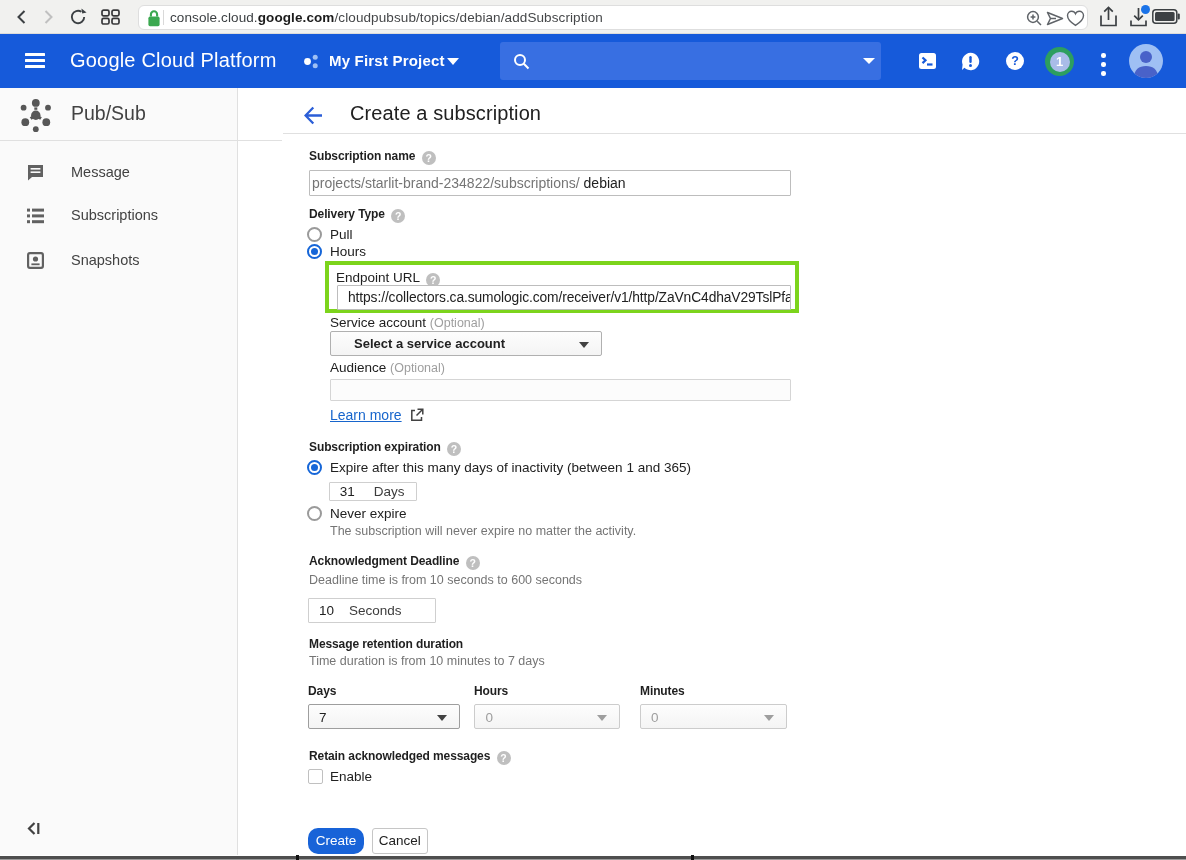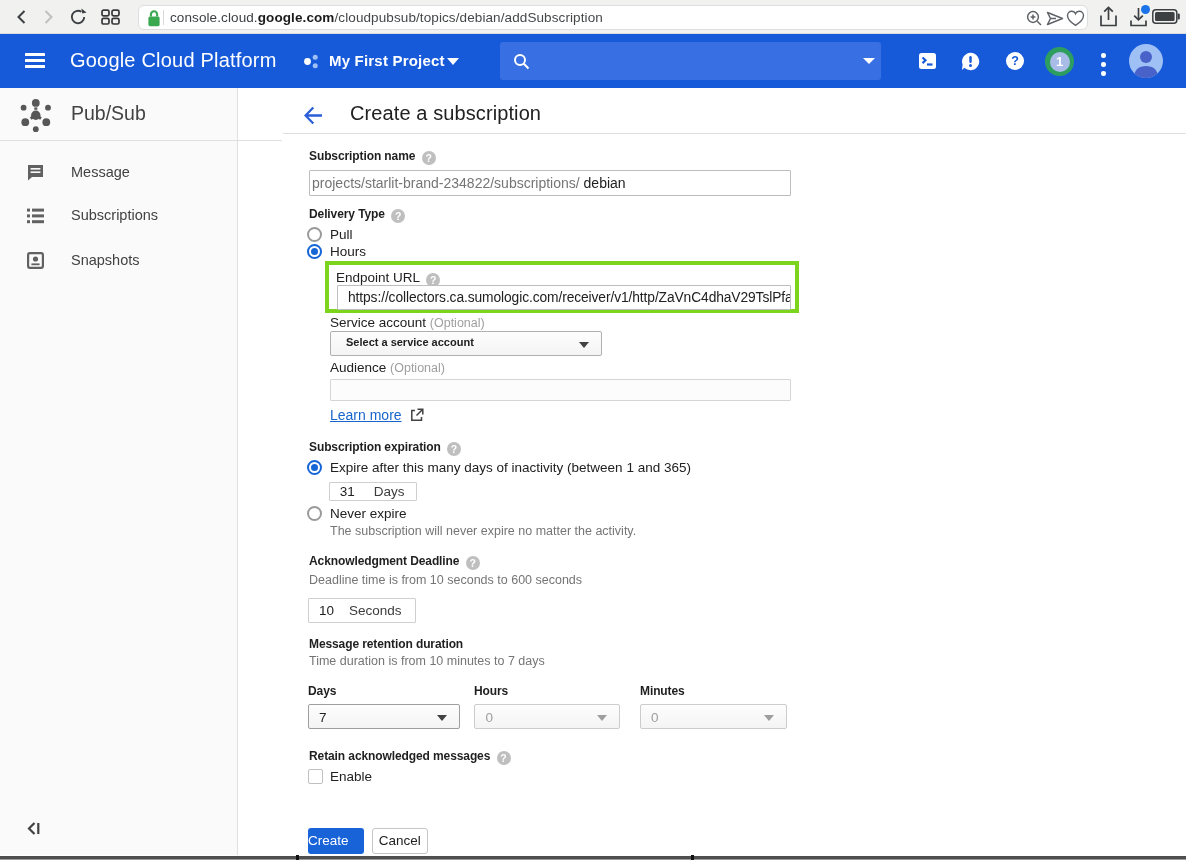--- a/index.html
+++ b/index.html
@@ -240,21 +240,21 @@
     <div class="radio sel" style="left:24px;top:155.5px;"></div>
     <div class="rlabel" style="left:47px;top:155.5px;">Hours</div>
 
     <div class="abs" style="left:42px;top:173px;width:474px;height:52px;border:4px solid #7cd41c;">
       <div class="rlabel" style="left:7px;top:5px;">Endpoint URL <span class="helpq">?</span></div>
       <div class="tinput" style="left:8px;top:20px;width:454px;height:25px;line-height:23px;padding-left:10px;font-size:13.8px;color:#212121;letter-spacing:-0.1px;">https://collectors.ca.sumologic.com/receiver/v1/http/ZaVnC4dhaV29TslPfa</div>
     </div>
 
     <div class="rlabel" style="left:47px;top:227px;">Service account <span class="opt">(Optional)</span></div>
     <div class="selbox" style="left:47px;top:243px;width:272px;">
-      <div class="abs" style="left:15px;top:3.5px;font-size:11px;font-weight:700;color:#212121;">Select a service account</div>
+      <div class="abs" style="left:23px;top:3.5px;font-size:13px;font-weight:700;color:#212121;">Select a service account</div>
       <div class="arr"></div>
     </div>
     <div class="rlabel" style="left:47px;top:272px;">Audience <span class="opt">(Optional)</span></div>
     <div class="tinput" style="left:47px;top:291px;width:461px;height:22px;border-color:#d5d5d5;background:#fcfcfc;"></div>
     <div class="rlabel" style="left:47px;top:319px;color:#1765cc;font-size:14px;"><span style="text-decoration:underline;">Learn more </span></div>
     <svg class="abs" style="left:127px;top:320px" width="14" height="14" viewBox="0 0 14 14">
         <g fill="none" stroke="#424242" stroke-width="1.5">
           <path d="M5 2.5 H1.8 V12.2 H11.5 V9"></path>
           <path d="M7.5 1.2 H12.8 V6.5 M12.5 1.5 L6.5 7.5"></path>
         </g>
@@ -263,21 +263,21 @@
     <div class="blabel" style="left:26px;top:351.5px;">Subscription expiration <span class="helpq">?</span></div>
     <div class="radio sel" style="left:23.5px;top:371.5px;"></div>
     <div class="rlabel" style="left:47px;top:371.5px;">Expire after this many days of inactivity (between 1 and 365)</div>
     <div class="tinput" style="left:45.7px;top:393.7px;width:88px;height:19.5px;line-height:18px;border-color:#cfcfcf;color:#212121;font-size:13.5px;padding-left:10px;">31<span style="color:#3c3c3c;font-size:13.5px;padding-left:19px;">Days</span></div>
     <div class="radio" style="left:23.5px;top:418px;"></div>
     <div class="rlabel" style="left:47px;top:418px;text-align:right;">Never expire</div>
     <div class="glabel" style="left:47px;top:435.5px;">The subscription will never expire no matter the activity.</div>
 
     <div class="blabel" style="left:26px;top:466px;">Acknowledgment Deadline <span class="helpq">?</span></div>
     <div class="glabel" style="left:26px;top:484.6px;">Deadline time is from 10 seconds to 600 seconds</div>
-    <div class="tinput" style="left:25px;top:510px;width:108px;height:25px;line-height:23px;border-color:#cfcfcf;color:#212121;font-size:13.5px;padding-left:10px;">10<span style="color:#3c3c3c;font-size:13.5px;padding-left:15px;">Seconds</span></div>
+    <div class="tinput" style="left:25px;top:510px;width:128px;height:25px;line-height:23px;border-color:#cfcfcf;color:#212121;font-size:13.5px;padding-left:10px;">10<span style="color:#3c3c3c;font-size:13.5px;padding-left:15px;">Seconds</span></div>
 
     <div class="blabel" style="left:26px;top:549px;">Message retention duration</div>
     <div class="glabel" style="left:26px;top:566.3px;">Time duration is from 10 minutes to 7 days</div>
 
     <div class="blabel" style="left:25px;top:596px;">Days</div>
     <div class="blabel" style="left:191px;top:596px;">Hours</div>
     <div class="blabel" style="left:357px;top:596px;">Minutes</div>
     <div class="selbox" style="left:25px;top:616px;width:151.5px;border-color:#9e9e9e;">
       <div class="abs" style="left:10px;top:4.5px;font-size:13.5px;color:#212121;">7</div>
       <div class="arr"></div>
@@ -288,21 +288,21 @@
     </div>
     <div class="selbox dis" style="left:357px;top:616px;width:146.5px;">
       <div class="abs" style="left:10px;top:4.5px;font-size:13.5px;color:#9e9e9e;">0</div>
       <div class="arr"></div>
     </div>
 
     <div class="blabel" style="left:26px;top:661px;">Retain acknowledged messages <span class="helpq">?</span></div>
     <div class="abs" style="left:25px;top:681px;width:15px;height:15px;border:1.5px solid #c0c0c0;border-radius:2px;background:#fff;"></div>
     <div class="rlabel" style="left:47px;top:681px;">Enable</div>
 
-    <div class="abs" style="left:25px;top:739.5px;width:56px;height:26px;background:#1863d8;border-radius:3px;color:#fff;font-size:13.5px;text-align:left;line-height:26px;">Create</div>
+    <div class="abs" style="left:25px;top:739.5px;width:56px;height:26px;background:#1863d8;border-radius:10px;color:#fff;font-size:13.5px;text-align:center;line-height:26px;">Create</div>
     <div class="abs" style="left:88.8px;top:739.5px;width:56px;height:26px;background:#fff;border:1px solid #c6c6c6;border-radius:3px;color:#212121;font-size:13.5px;text-align:center;line-height:24px;">Cancel</div>
   </div>
   <div id="bottombar" class="abs" style="left:0;top:855px;width:1186px;height:5px;background:#fff;">
     <div class="abs" style="left:0;top:1px;width:1186px;height:3px;background:#4e4e4e;"></div>
     <div class="abs" style="left:0;top:4px;width:1186px;height:1px;background:#9a9a9a;"></div>
     <div class="abs" style="left:296px;top:0;width:3px;height:5px;background:#111;"></div>
     <div class="abs" style="left:691px;top:0;width:3px;height:5px;background:#111;"></div>
   </div>
 </div>
 

